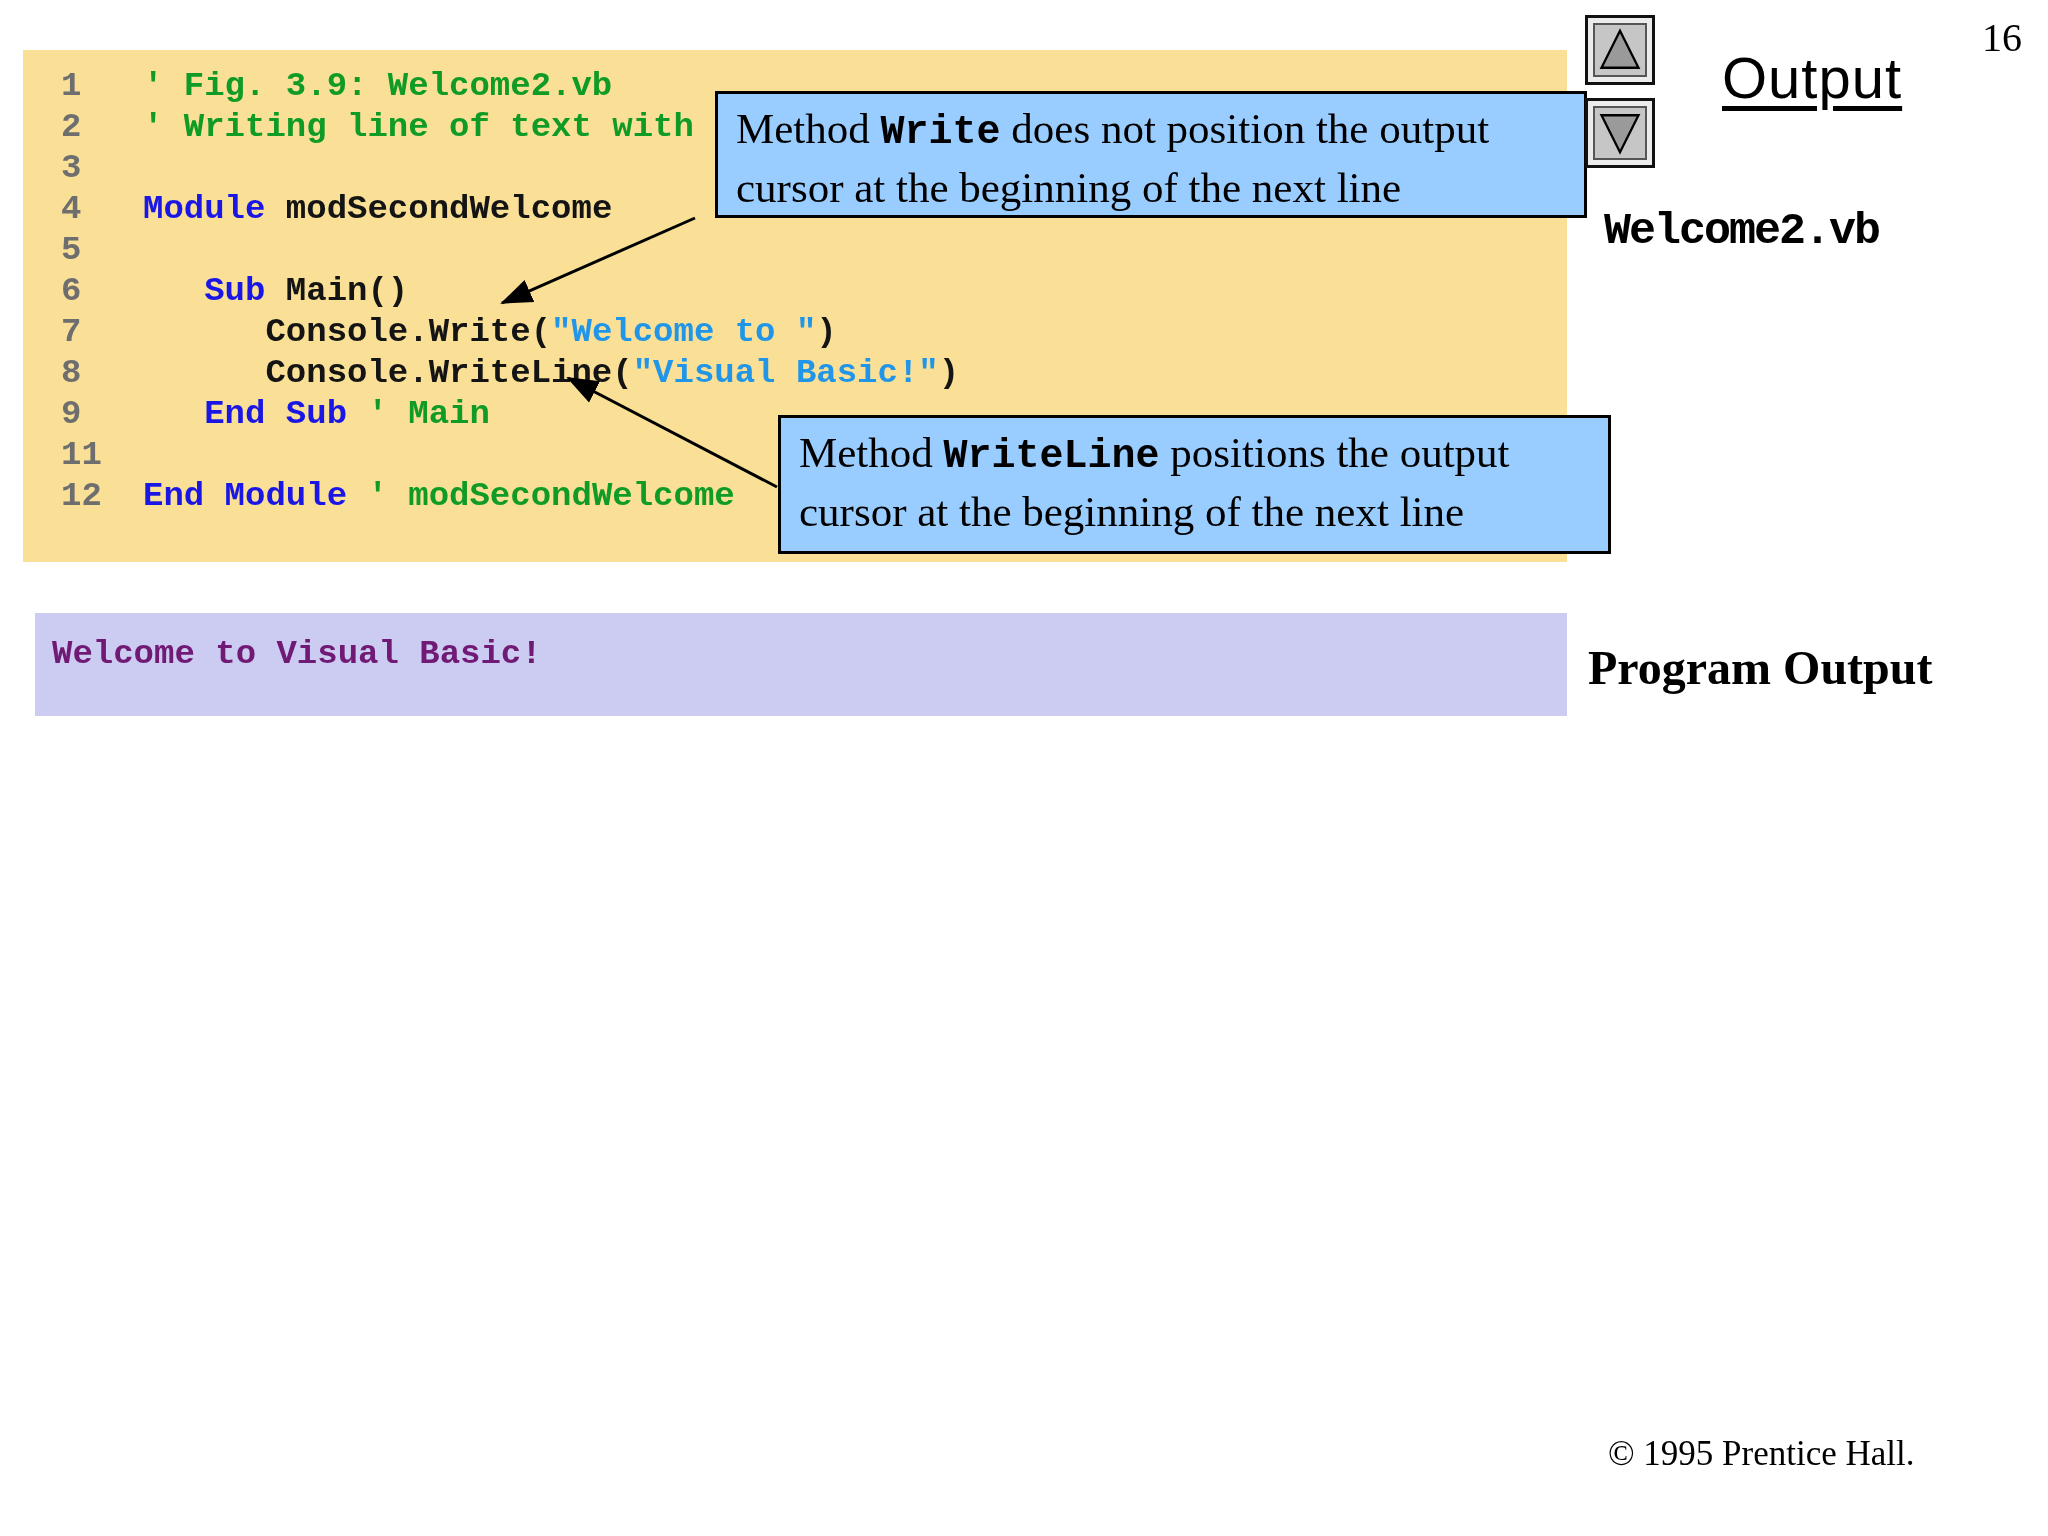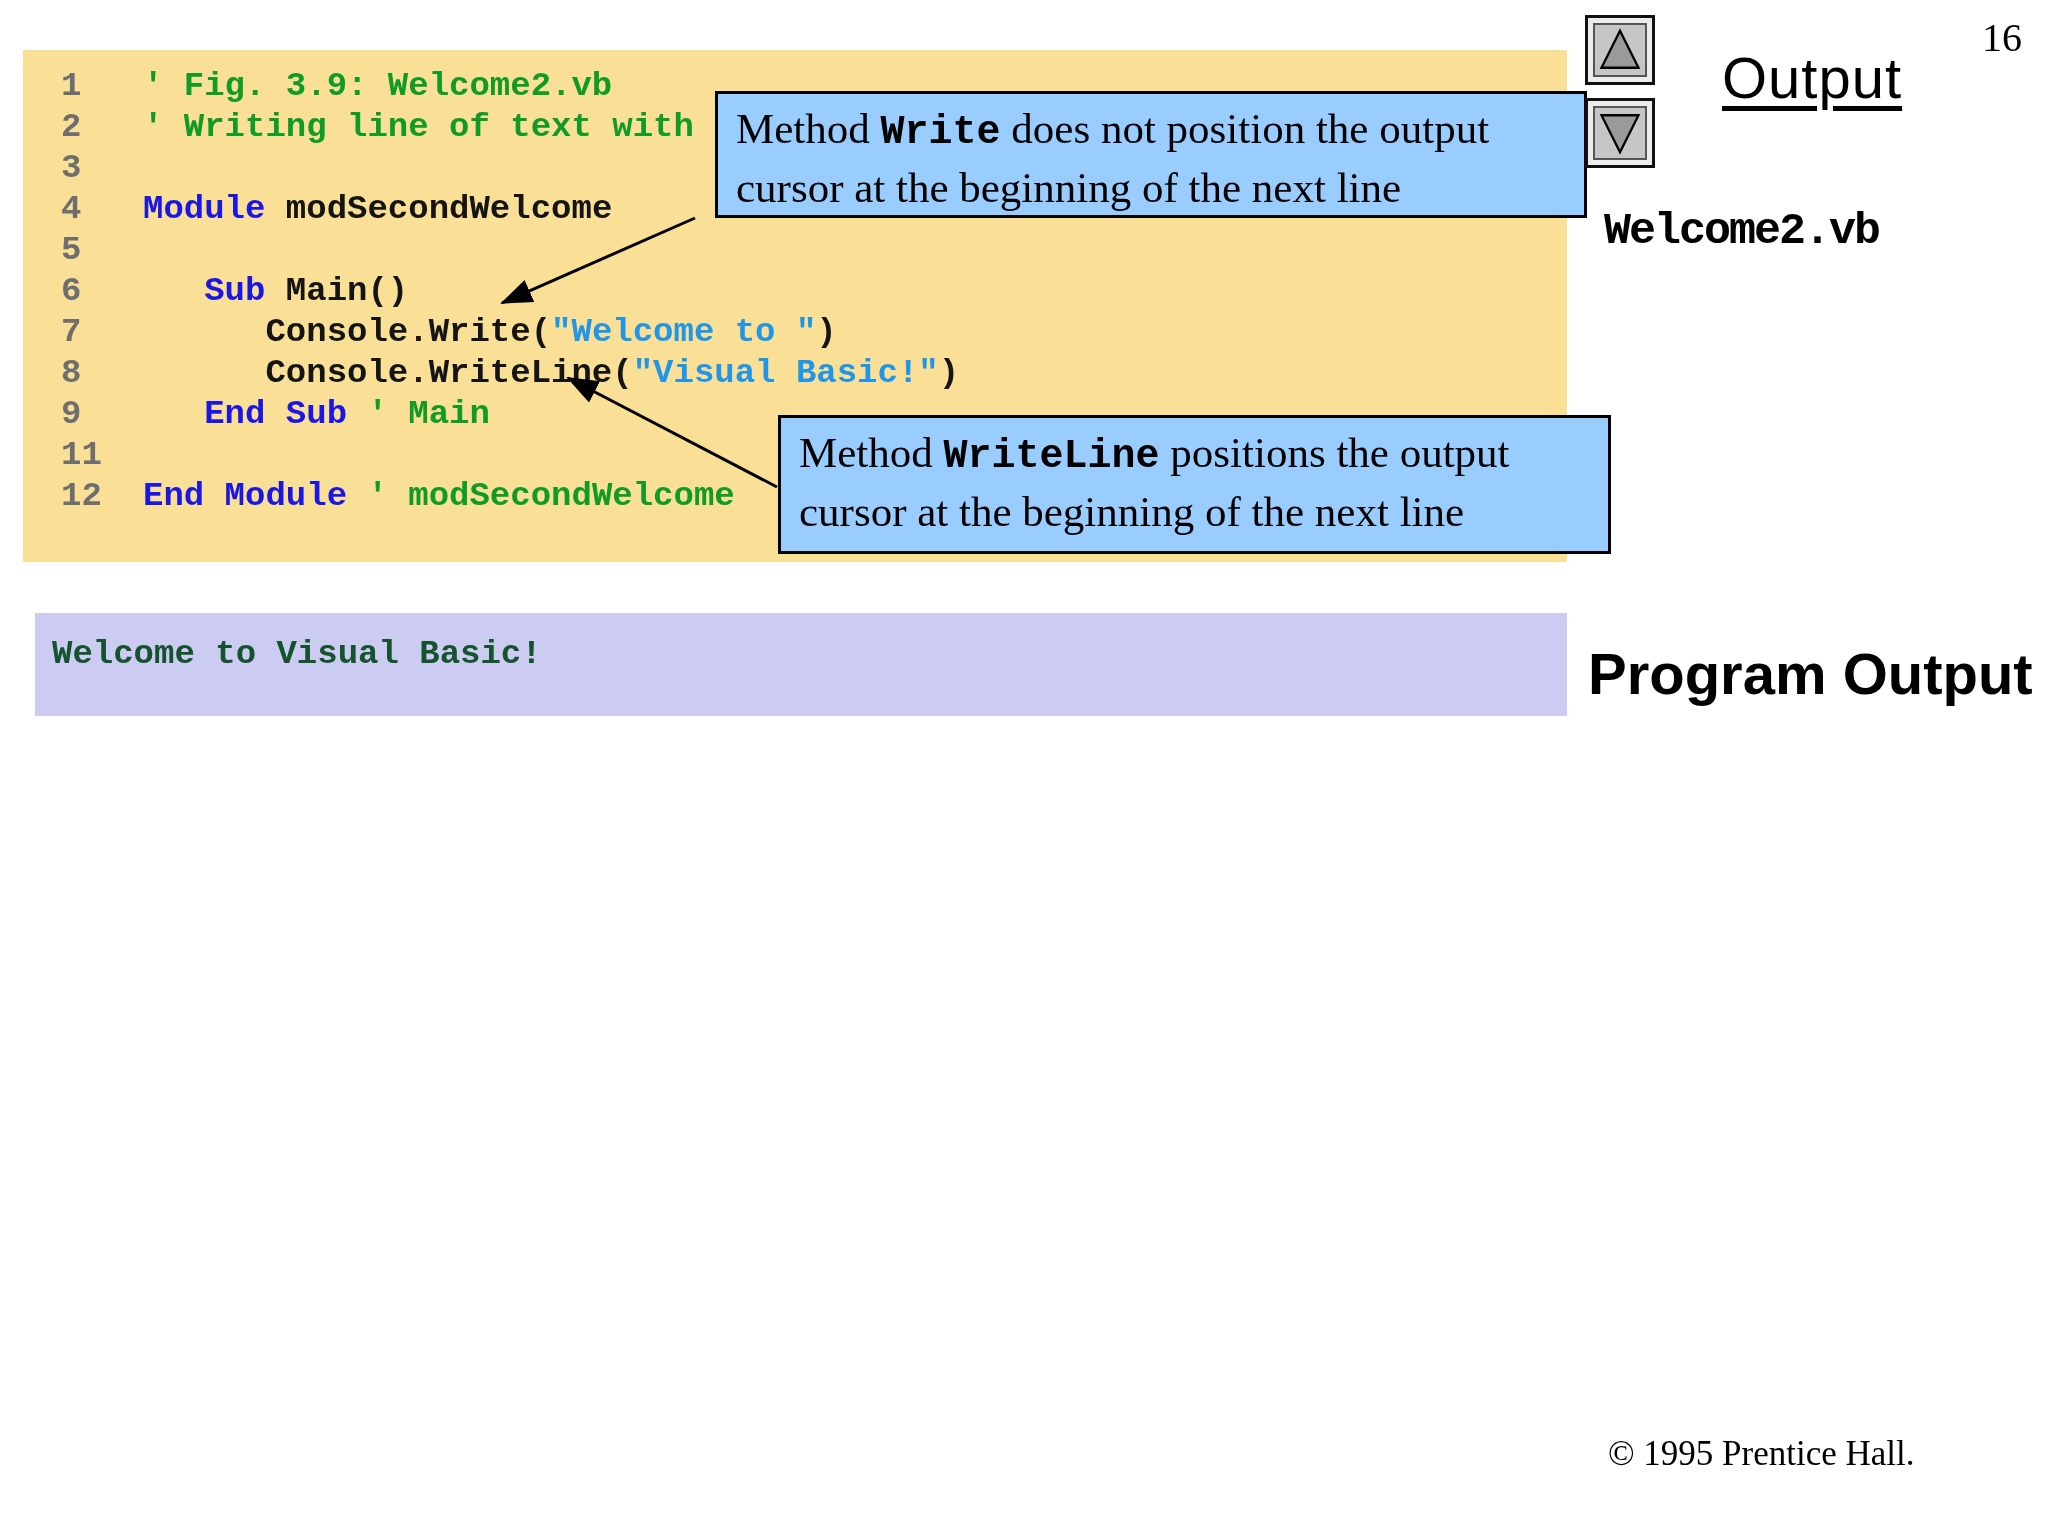--- a/index.html
+++ b/index.html
@@ -45,21 +45,21 @@
   .co-mono{font-family:"Liberation Mono",monospace;font-weight:bold;font-size:40px;}
   
   .arrows{position:absolute;left:0;top:0;width:2048px;height:1536px;pointer-events:none;}
   
   .output-box{
     position:absolute;left:35px;top:613px;width:1532px;height:103px;
     background:var(--output-bg);
   }
   .output-text{
     position:absolute;left:17px;top:22px;
-    font-family:"Liberation Mono",monospace;font-weight:bold;font-size:34px;color:#14532d;
+    font-family:"Liberation Mono",monospace;font-weight:bold;font-size:34px;color:#701a75;
     white-space:pre;
   }
   
   .nav-btn{
     position:absolute;left:1585px;width:70px;height:70px;background:#C6C6C6;
     border:3px solid #111;
     box-shadow:inset 0 0 0 5px #ECECEC, inset 0 0 0 7px #555;
     display:flex;align-items:center;justify-content:center;cursor:pointer;
   }
   .nav-up{top:15px;}
@@ -72,21 +72,21 @@
     position:absolute;left:1722px;top:44px;
     font-family:"Liberation Sans",sans-serif;font-size:58px;letter-spacing:1px;
     text-decoration:underline;text-underline-offset:8px;
   }
   .file-label{
     position:absolute;left:1587px;top:206px;
     font-family:"Liberation Mono",monospace;font-weight:bold;font-size:45px;letter-spacing:-2px;margin-left:17px;
   }
   .output-label{
     position:absolute;left:1588px;top:640px;
-    font-family:Liberation Sans, sans-serif;font-weight:bold;font-size:58px;
+    font-family:Liberation Serif, serif;font-weight:bold;font-size:48px;
   }
   .copyright{
     position:absolute;left:1608px;top:1432px;
     font-family:"Liberation Serif",serif;font-size:35px;line-height:44px;
   }
 </style>
 </head>
 <body>
 
 <div class="slide">

